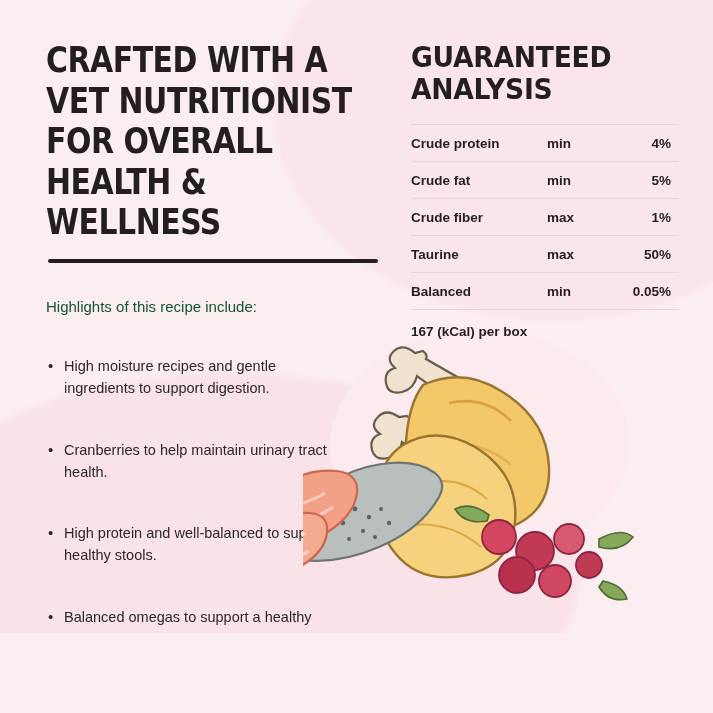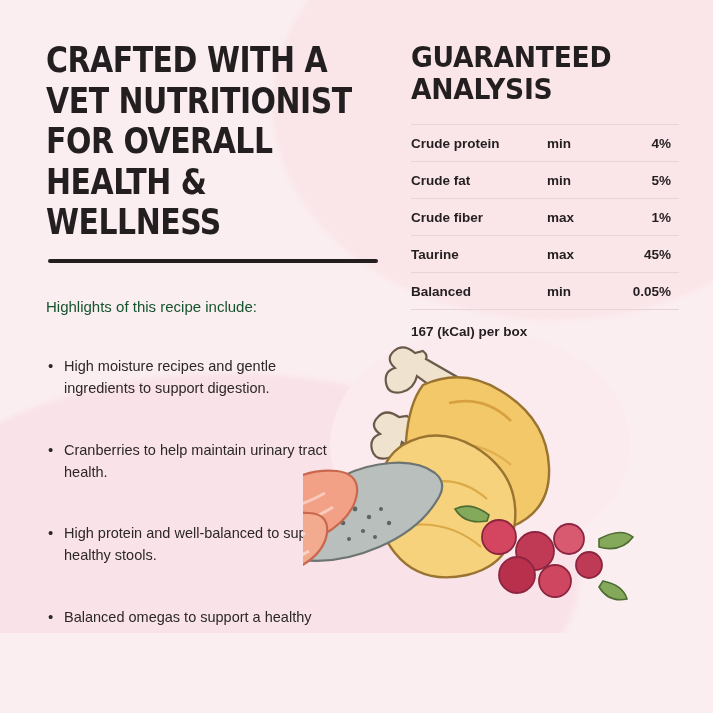--- a/index.html
+++ b/index.html
@@ -204,21 +204,21 @@
           </tr>
           <tr>
             <td class="nutrient">Crude fiber</td>
             <td class="qual">max</td>
             <td class="val">1</td>
             <td class="unit">%</td>
           </tr>
           <tr>
             <td class="nutrient">Taurine</td>
             <td class="qual">max</td>
-            <td class="val">45</td>
+            <td class="val">50</td>
             <td class="unit">%</td>
           </tr>
           <tr>
             <td class="nutrient">Balanced</td>
             <td class="qual">min</td>
             <td class="val">0.05</td>
             <td class="unit">%</td>
           </tr>
         </tbody>
       </table>

